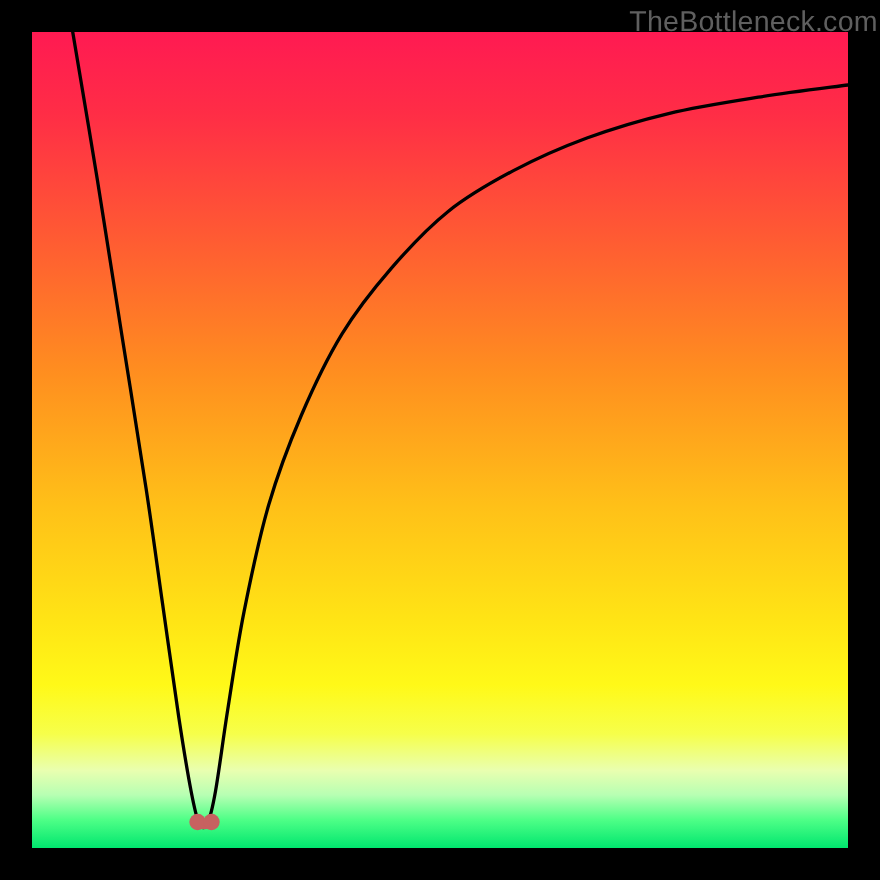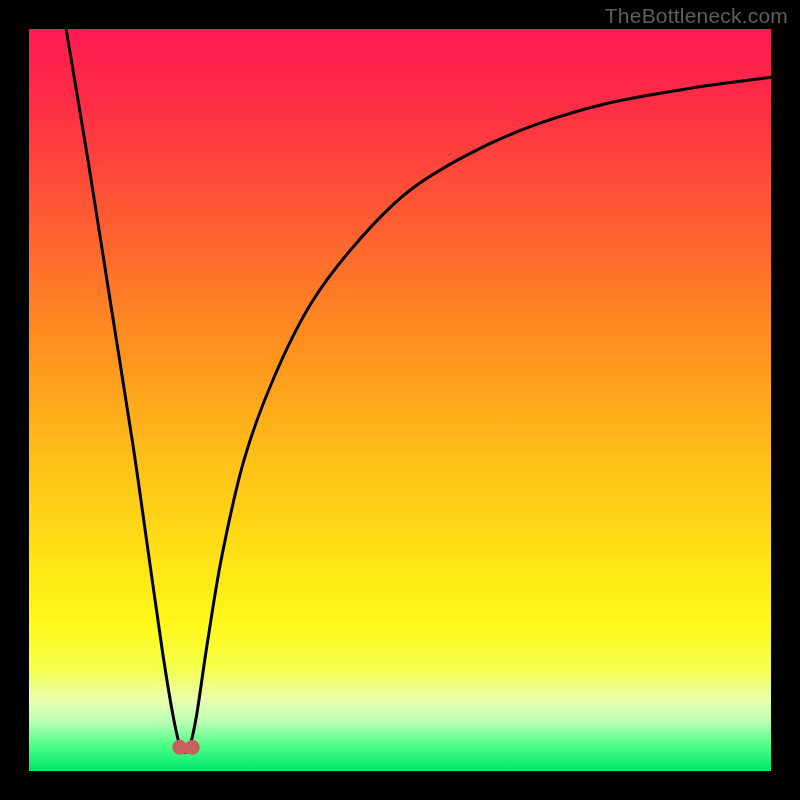--- a/index.html
+++ b/index.html
@@ -37,23 +37,23 @@
   .curves {
     position: absolute;
     left: 0;
     top: 0;
     width: 742px;
     height: 742px;
   }
   .watermark {
     position: absolute;
     top: 4px;
-    right: 12px;
+    right: 2px;
     color: #5f5f5f;
-    font-size: 21px;
+    font-size: 26px;
     letter-spacing: 0.2px;
     font-weight: 400;
     margin-left: 24px;
   }
 </style>
 </head>
 <body>
 
 <div class="frame">
   <div class="plot-area">

